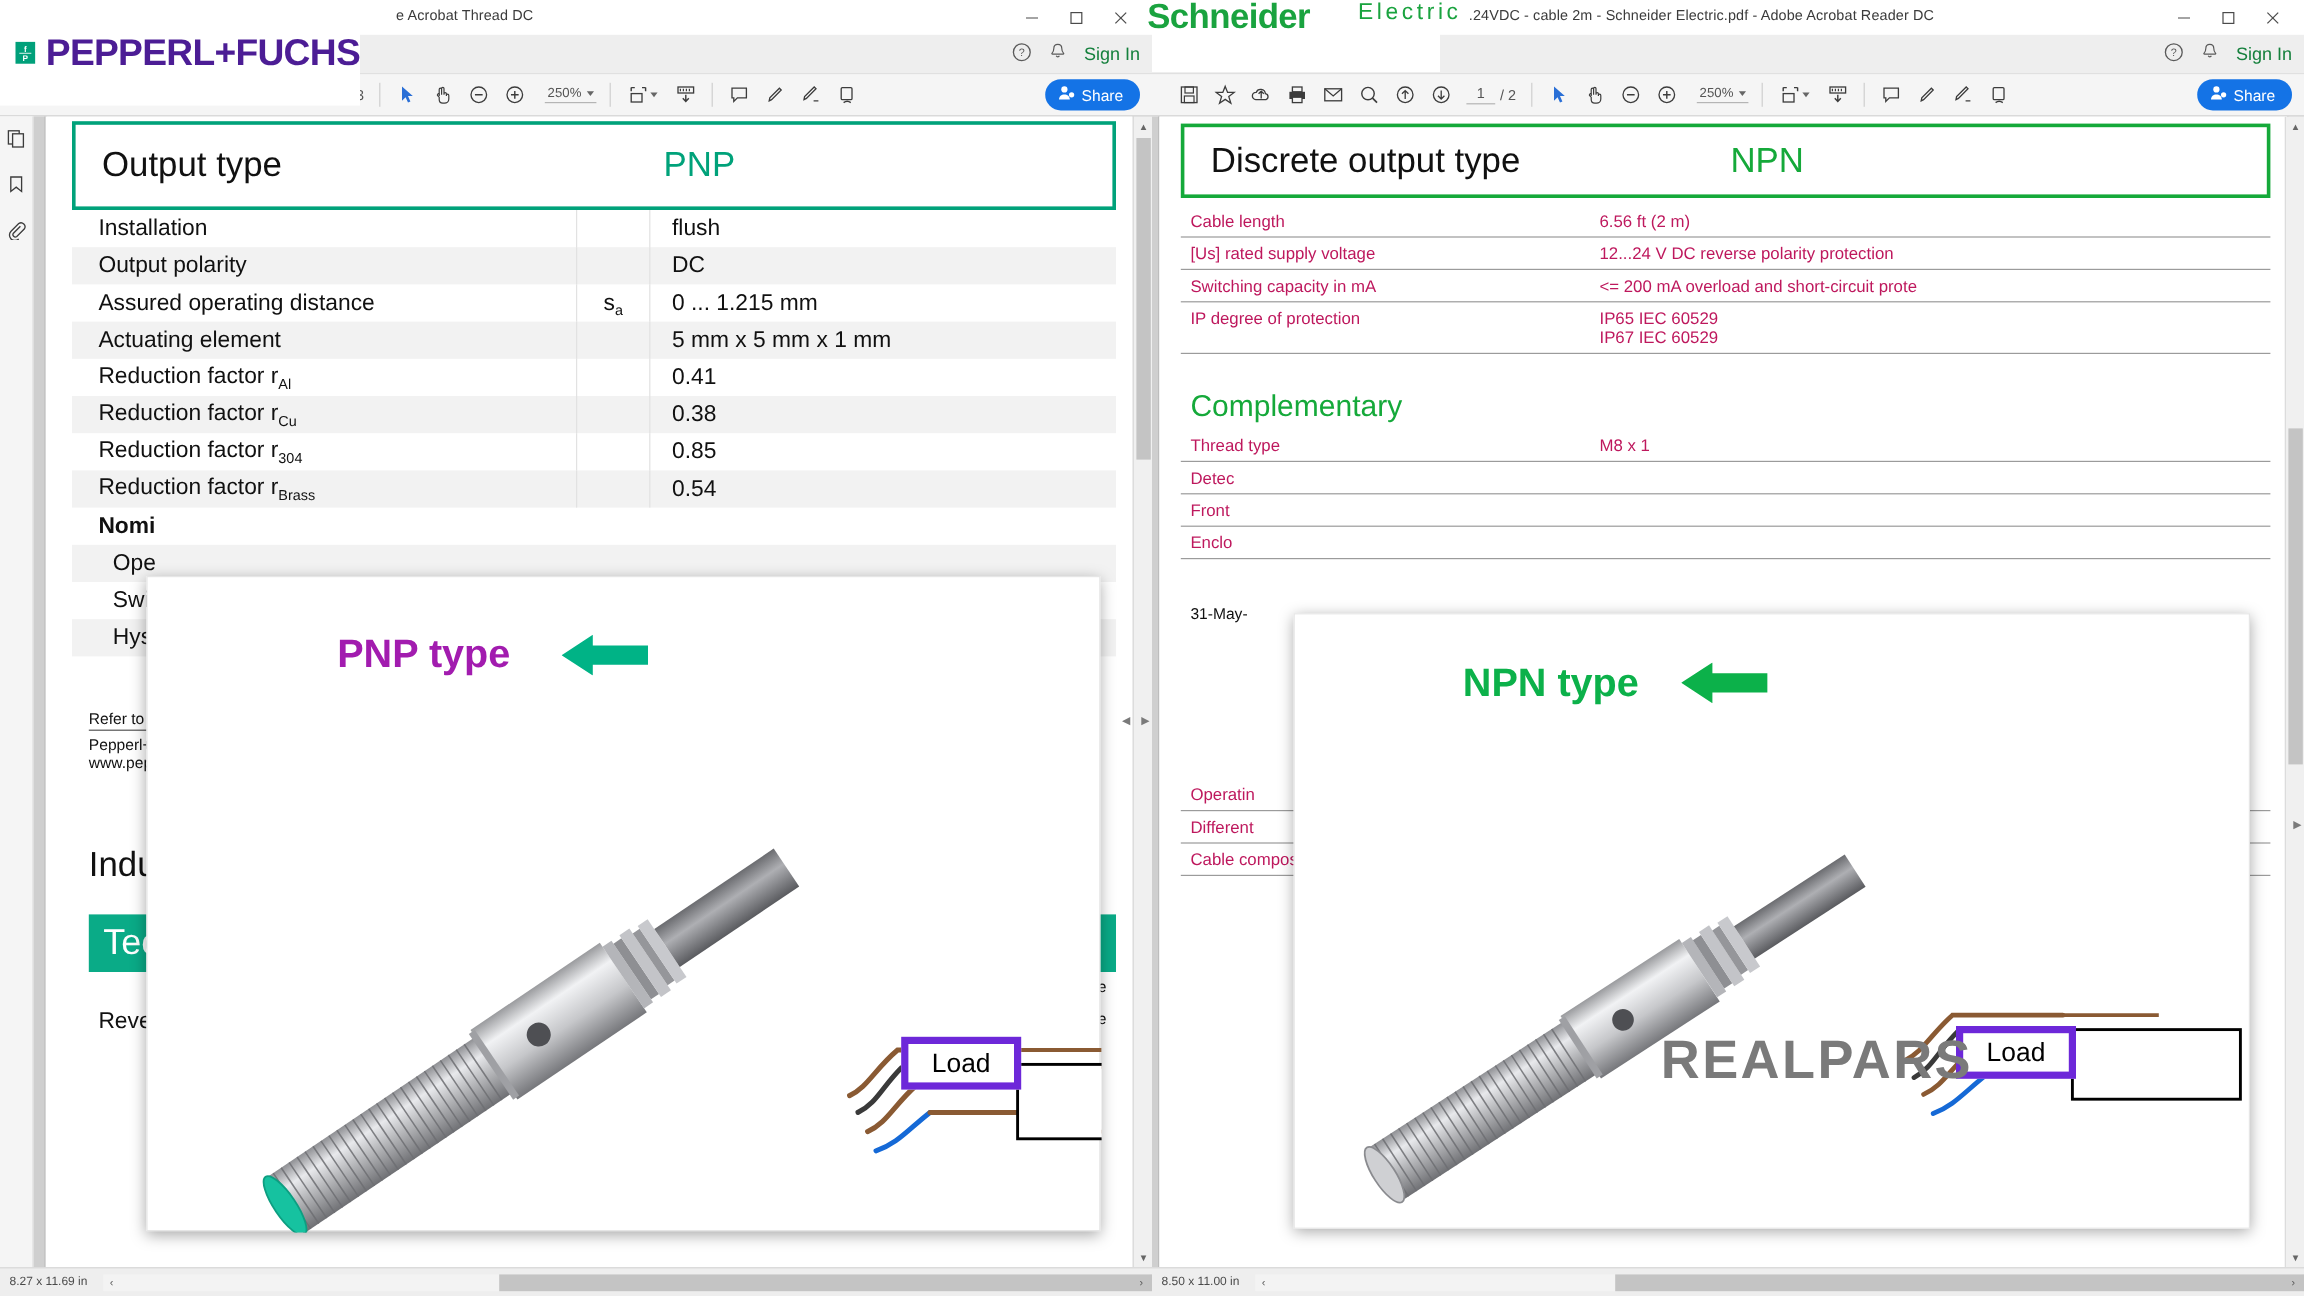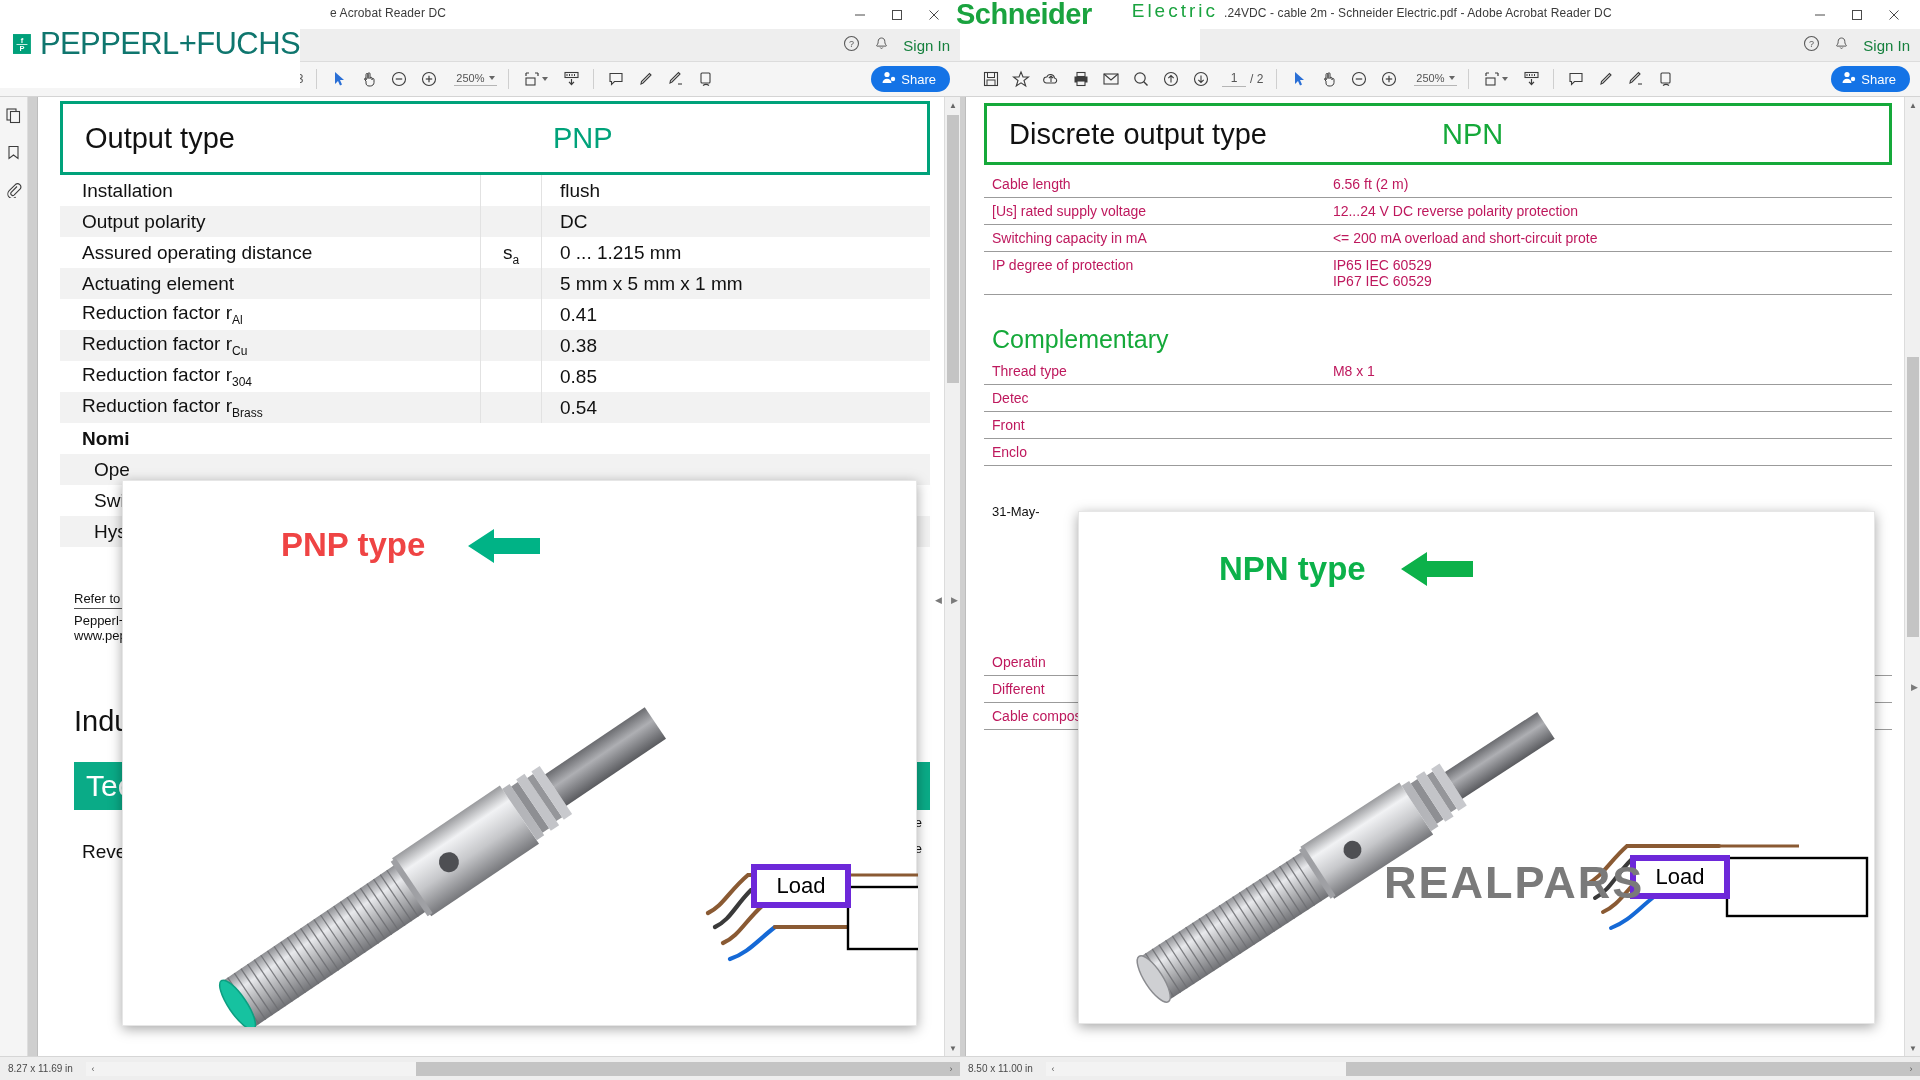--- a/index.html
+++ b/index.html
@@ -158,38 +158,38 @@
   .sc-date { font-size:13px; color:#111; margin:38px 0 0 8px; }
 
   
   .overlay {
     position:absolute; background:#fff; box-shadow: 0 3px 12px rgba(0,0,0,.35);
     border:1px solid #e6e6e6;
   }
   .ov-left  { left:122px; top:480px; width:795px; height:546px; }
   .ov-right { left:1078px; top:511px; width:797px; height:513px; }
   .ov-title { position:absolute; font-weight:bold; white-space:nowrap; }
-  .ov-left .ov-title  { left:158px; top:45px; font-size:33px; color:#ef4444; }
+  .ov-left .ov-title  { left:158px; top:45px; font-size:33px; color:#a21caf; }
   .ov-right .ov-title { left:140px; top:38px; font-size:33px; color:#0cb14a; }
   .ov-arrow { position:absolute; }
   .ov-realpars { position:absolute; left:305px; top:345px; font-size:45px; letter-spacing:2px; color:#7a7a7a; font-weight:bold; }
   .loadbox {
     position:absolute; border:6px solid #6d28d9; background:#fff;
     display:flex; align-items:center; justify-content:center; font-size:22px; color:#000;
   }
 </style>
 </head>
 <body>
 
 <div id="root">
 
   <div class="acro-win win-left">
 
     <div class="titlebar">
-      <div class="title-text">e Acrobat Reader DC</div>
+      <div class="title-text">e Acrobat Thread DC</div>
       <div class="win-btns">
         <div class="win-btn">
           <svg width="12" height="12" viewBox="0 0 12 12">
               <line x1="1" y1="6" x2="11" y2="6" stroke="currentColor" stroke-width="1"></line>
             </svg>
         </div>
         <div class="win-btn">
           <svg width="12" height="12" viewBox="0 0 12 12">
               <rect x="1.5" y="1.5" width="9" height="9" fill="none" stroke="currentColor" stroke-width="1"></rect>
             </svg>
@@ -481,21 +481,21 @@
       </div>
     </div>
 
     <div style="position:absolute; left:0; top:0; width:300px; height:88px; background:#fff; display:flex; align-items:center; gap:8px; padding-left:12px;">
       <svg width="40" height="44" viewBox="0 0 40 44">
         <rect x="2" y="2" width="36" height="40" fill="#00a07a"></rect>
         <text x="20" y="20" font-size="15" fill="#fff" text-anchor="middle" font-family="Liberation Sans" font-weight="bold">f</text>
         <text x="20" y="37" font-size="15" fill="#fff" text-anchor="middle" font-family="Liberation Sans" font-weight="bold">P</text>
         <rect x="9" y="22" width="22" height="1.6" fill="#fff"></rect>
       </svg>
-      <span style="font-size:31px; font-weight:normal; color:#0f766e; letter-spacing:-0.6px;">PEPPERL+FUCHS</span>
+      <span style="font-size:31px; font-weight:bold; color:#4c1d95; letter-spacing:-0.6px;">PEPPERL+FUCHS</span>
     </div>
   </div>
 
   <div class="acro-win win-right">
 
     <div class="titlebar">
       <div class="title-text">.24VDC - cable 2m - Schneider Electric.pdf - Adobe Acrobat Reader DC</div>
       <div class="win-btns">
         <div class="win-btn">
           <svg width="12" height="12" viewBox="0 0 12 12">

